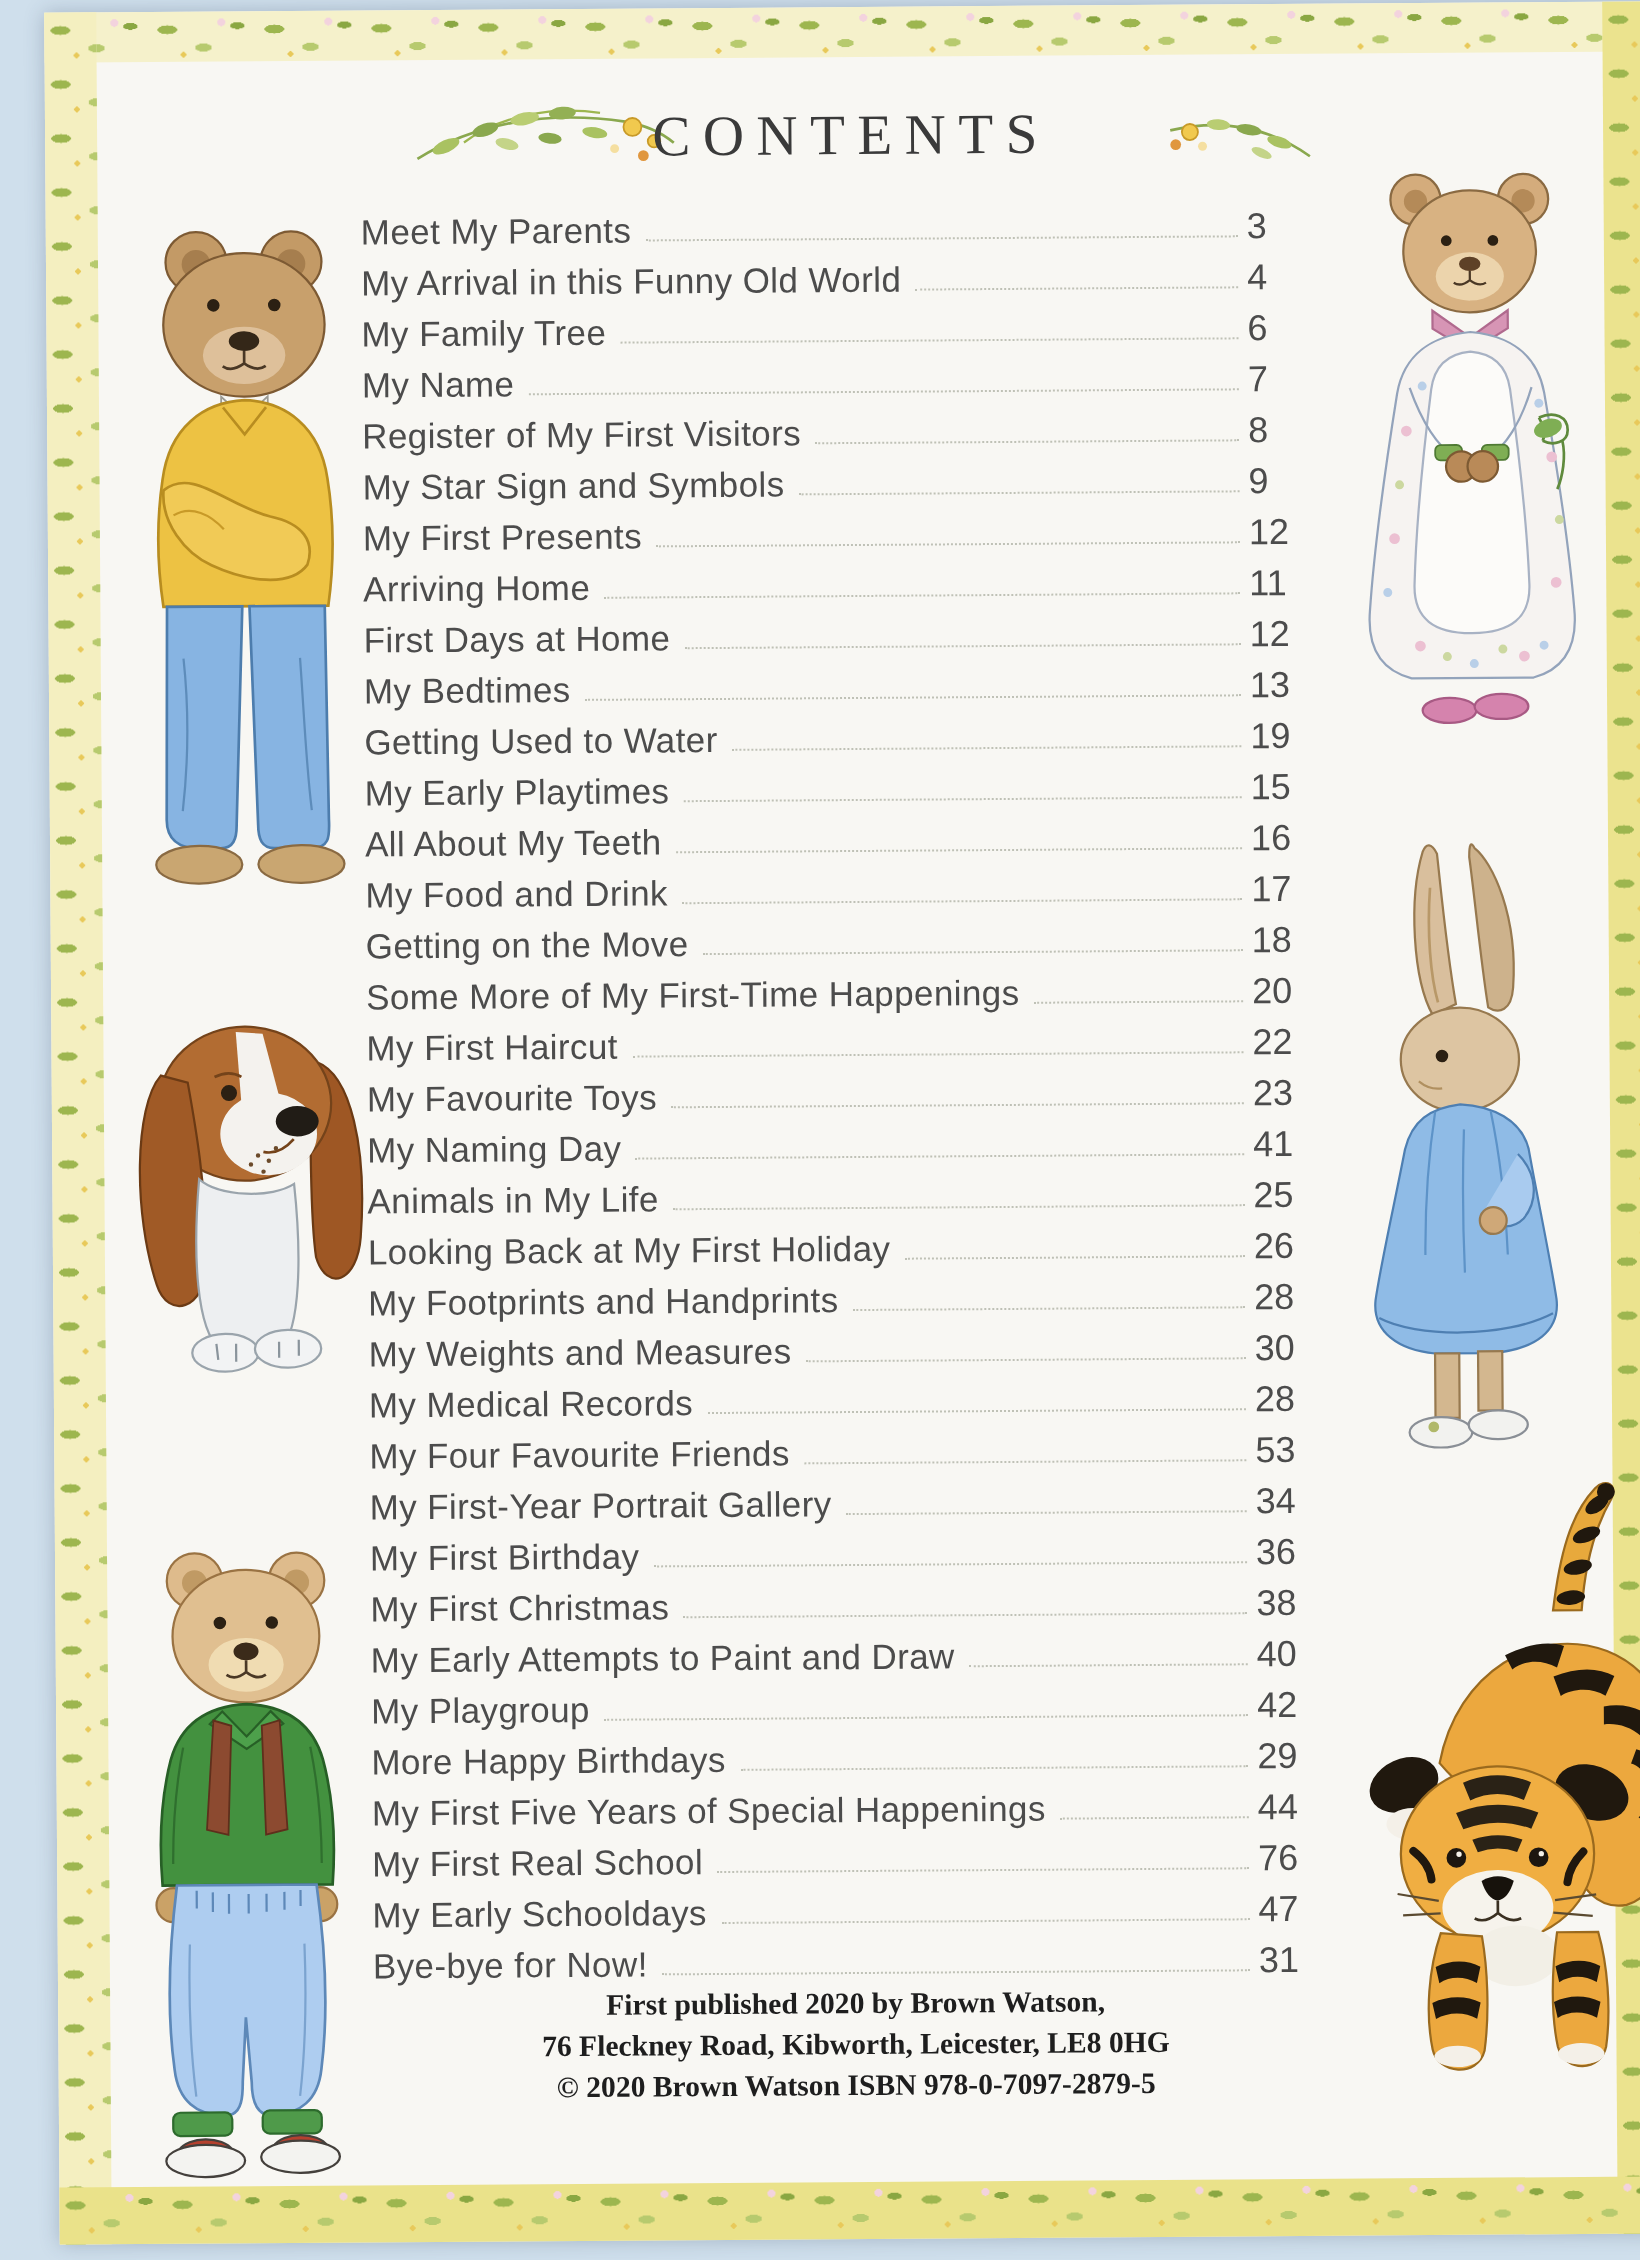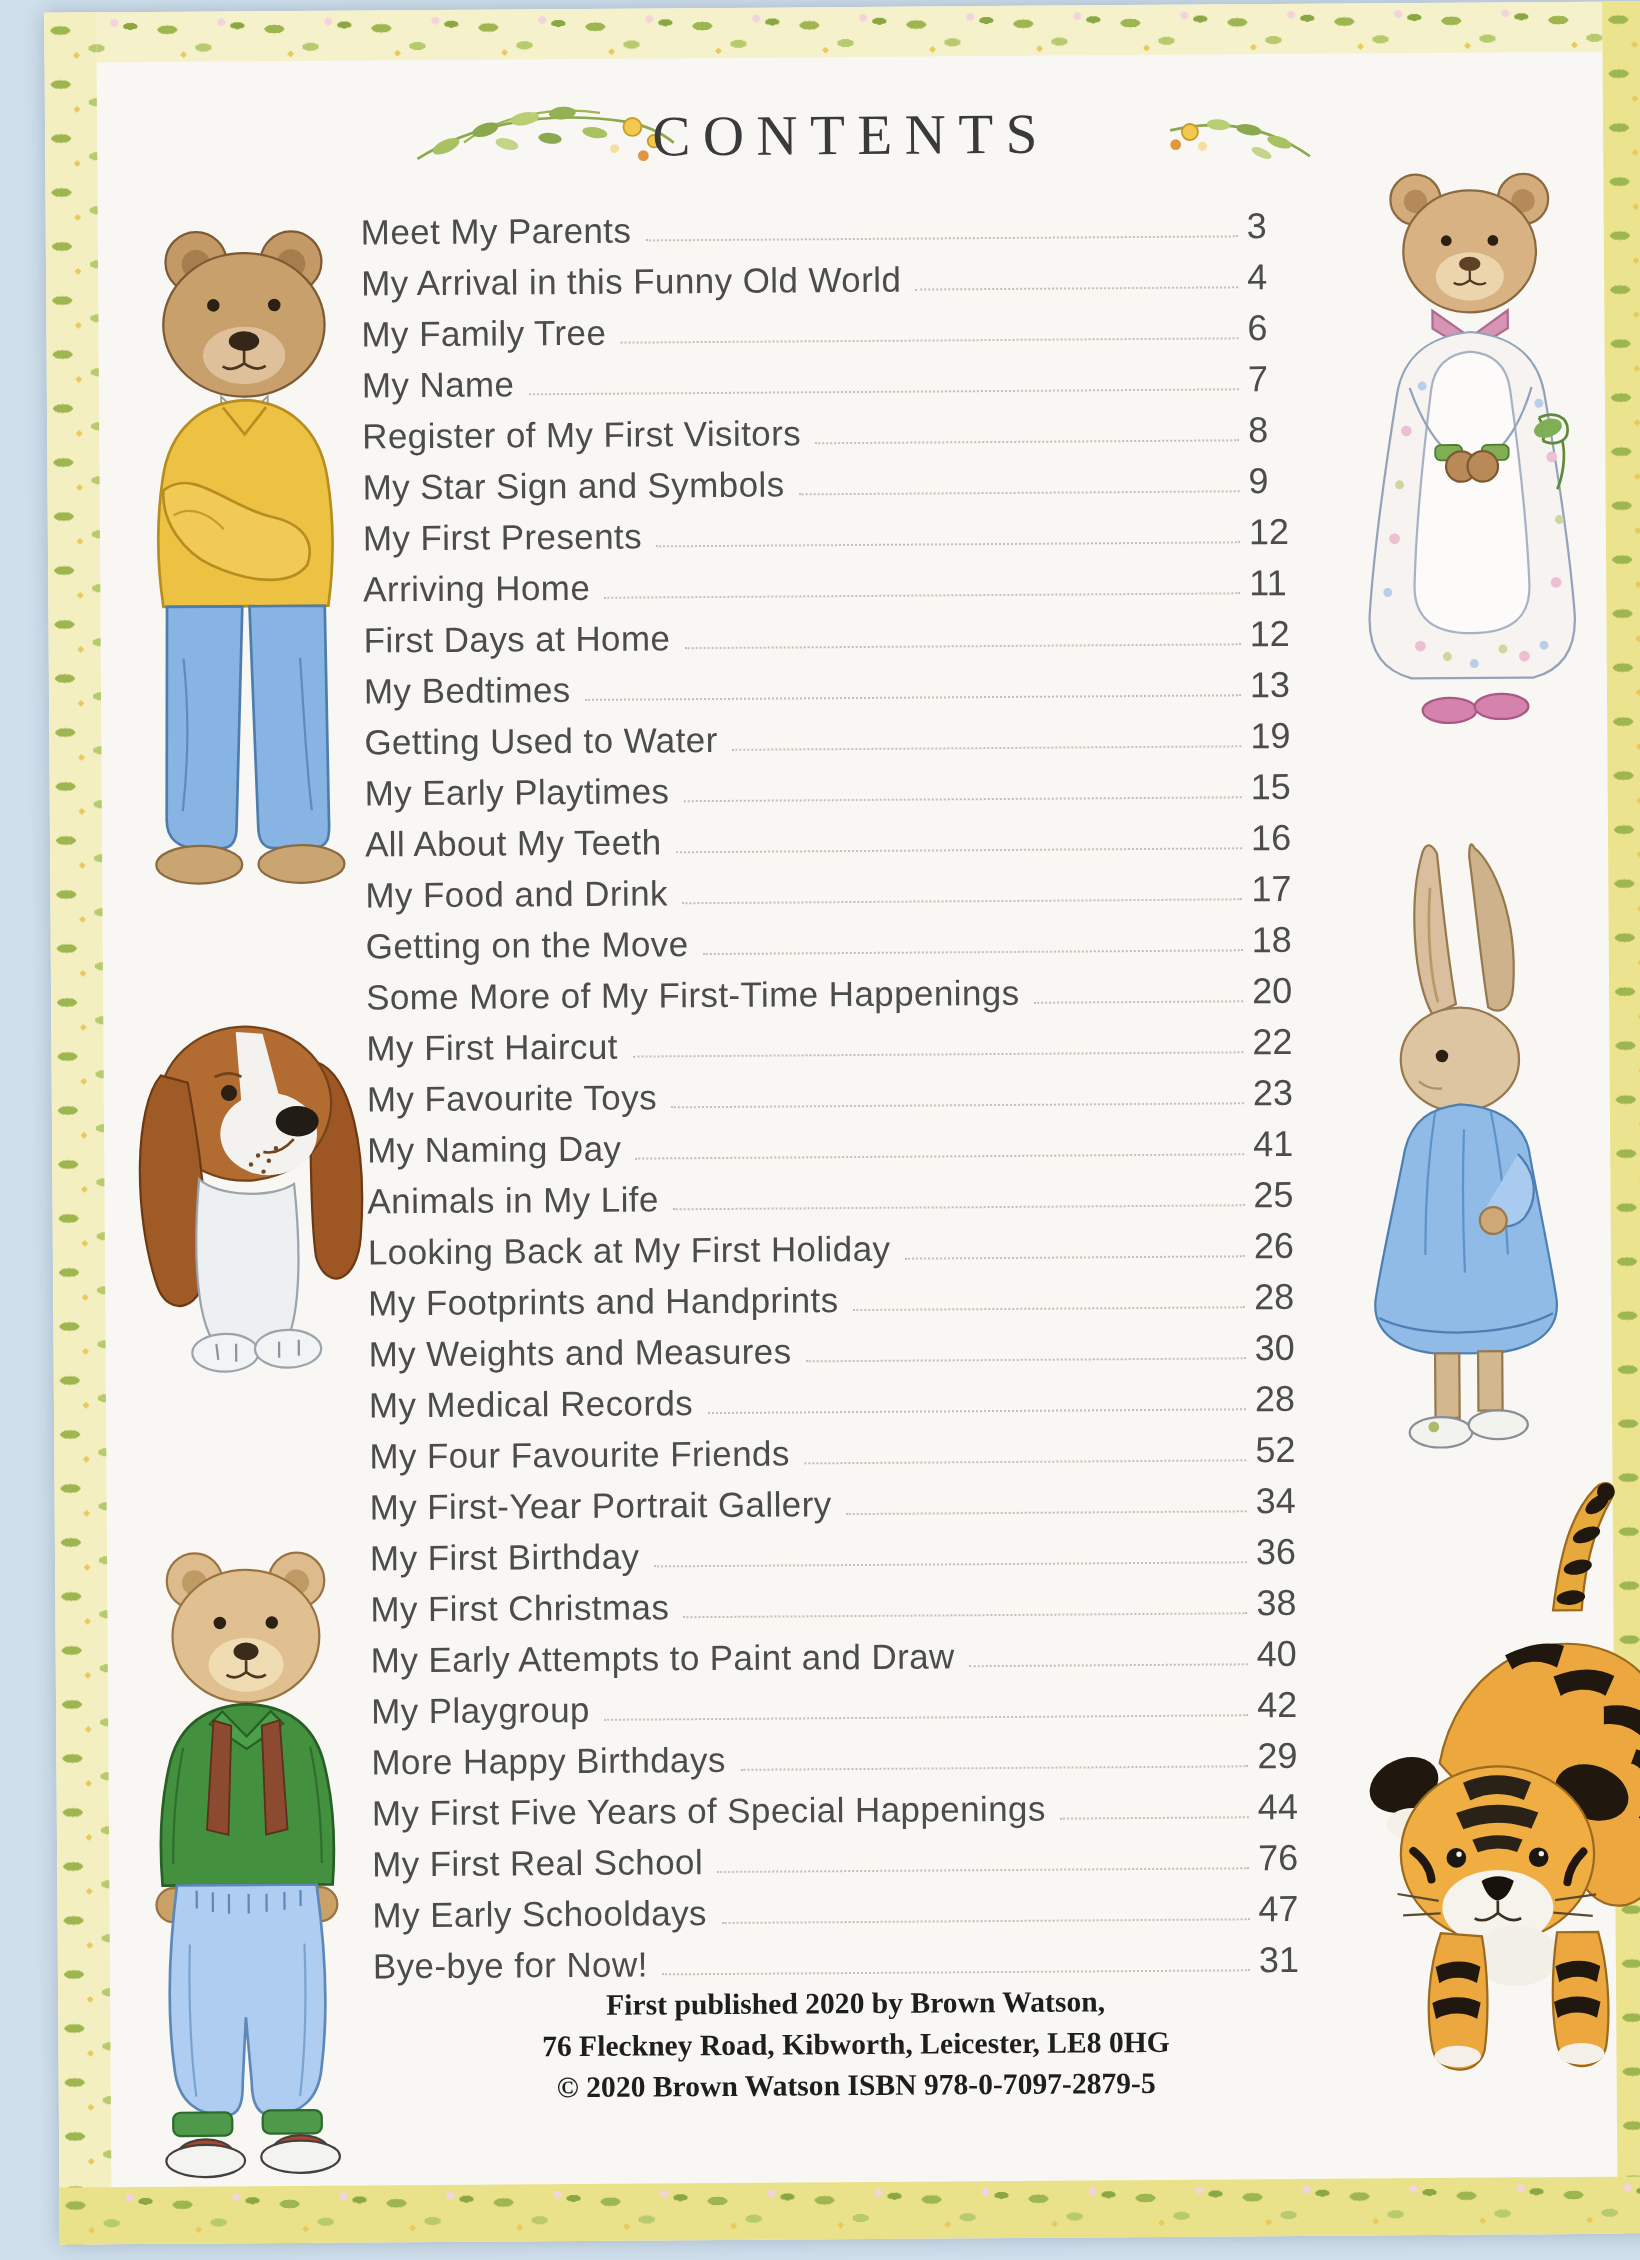--- a/index.html
+++ b/index.html
@@ -260,21 +260,21 @@
 
   <div class="toc-row">
     <span class="toc-label">My Medical Records</span>
     <span class="leader"></span>
     <span class="toc-num">28</span>
   </div>
 
   <div class="toc-row">
     <span class="toc-label">My Four Favourite Friends</span>
     <span class="leader"></span>
-    <span class="toc-num">52</span>
+    <span class="toc-num">53</span>
   </div>
 
   <div class="toc-row">
     <span class="toc-label">My First-Year Portrait Gallery</span>
     <span class="leader"></span>
     <span class="toc-num">34</span>
   </div>
 
   <div class="toc-row">
     <span class="toc-label">My First Birthday</span>

